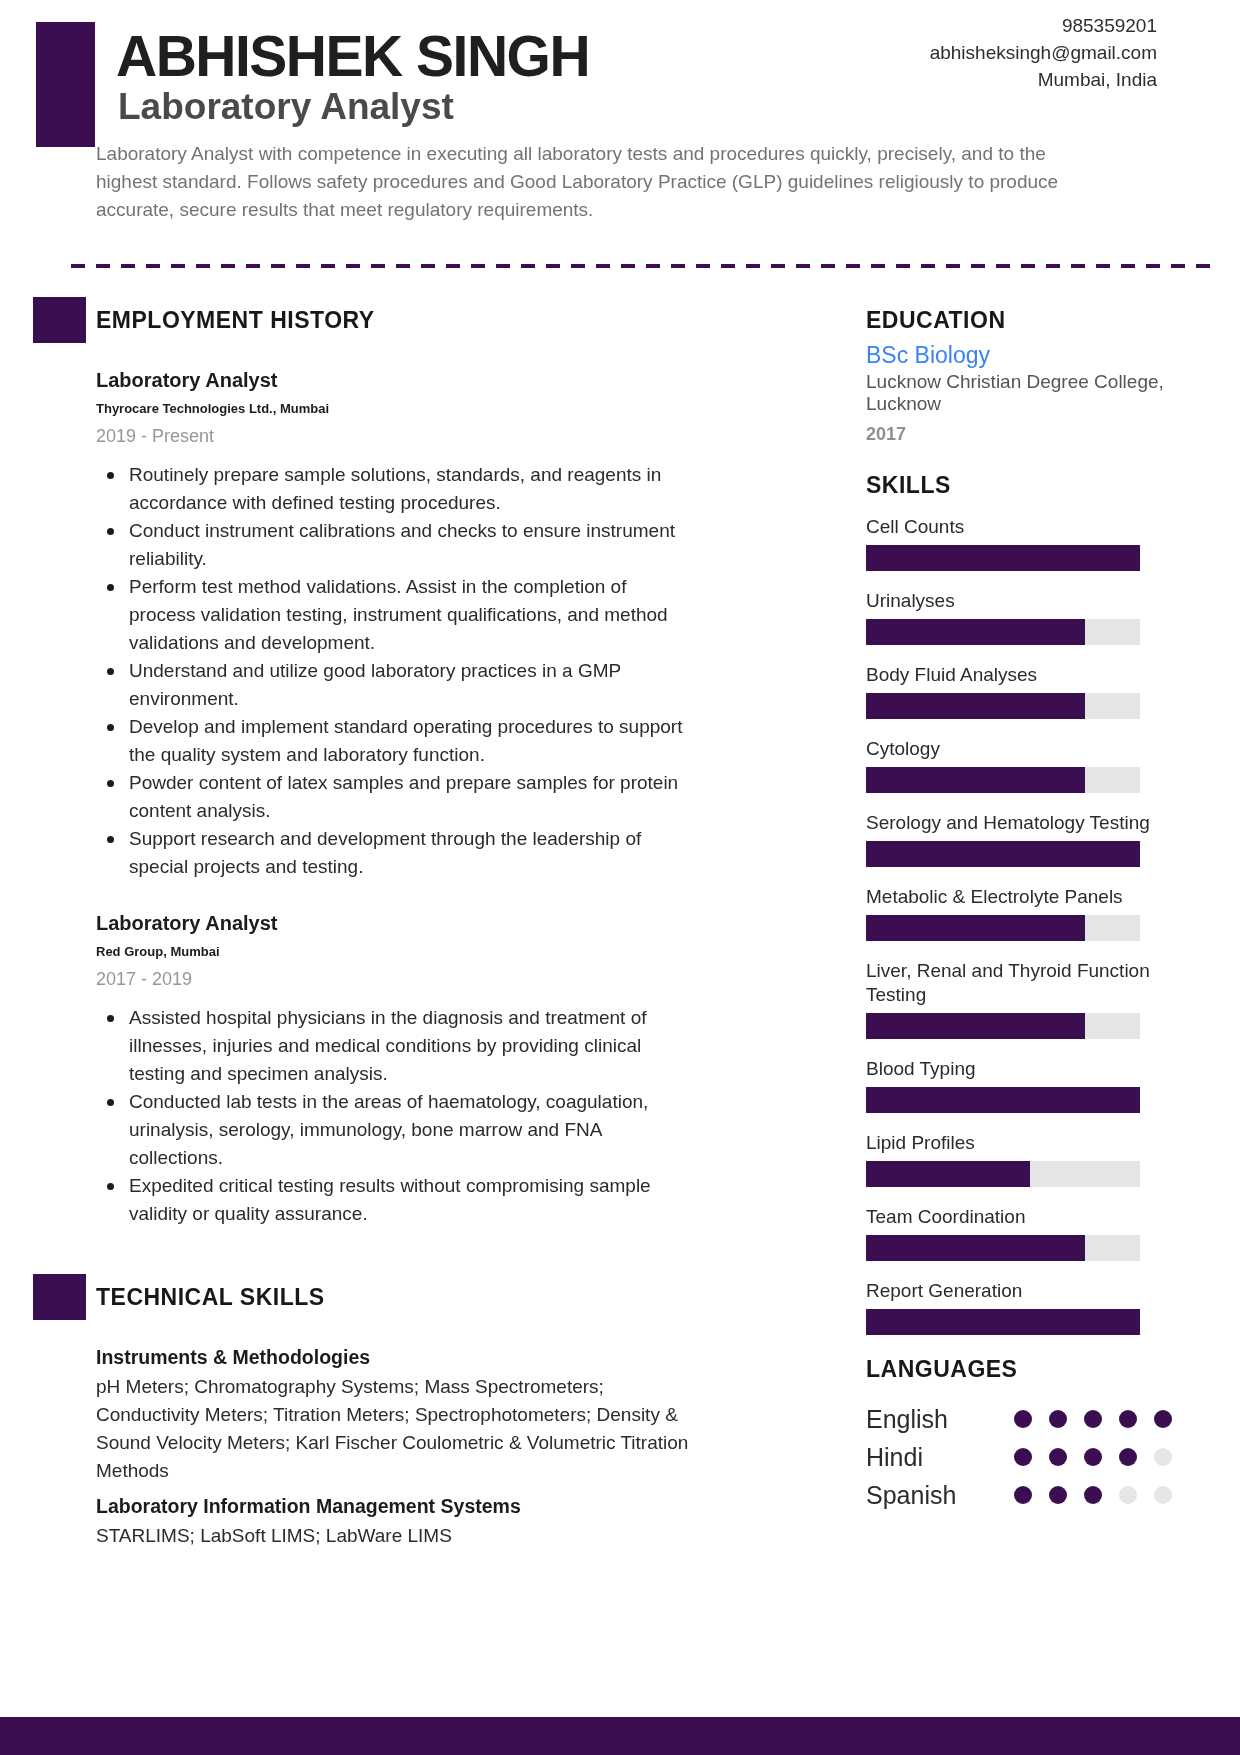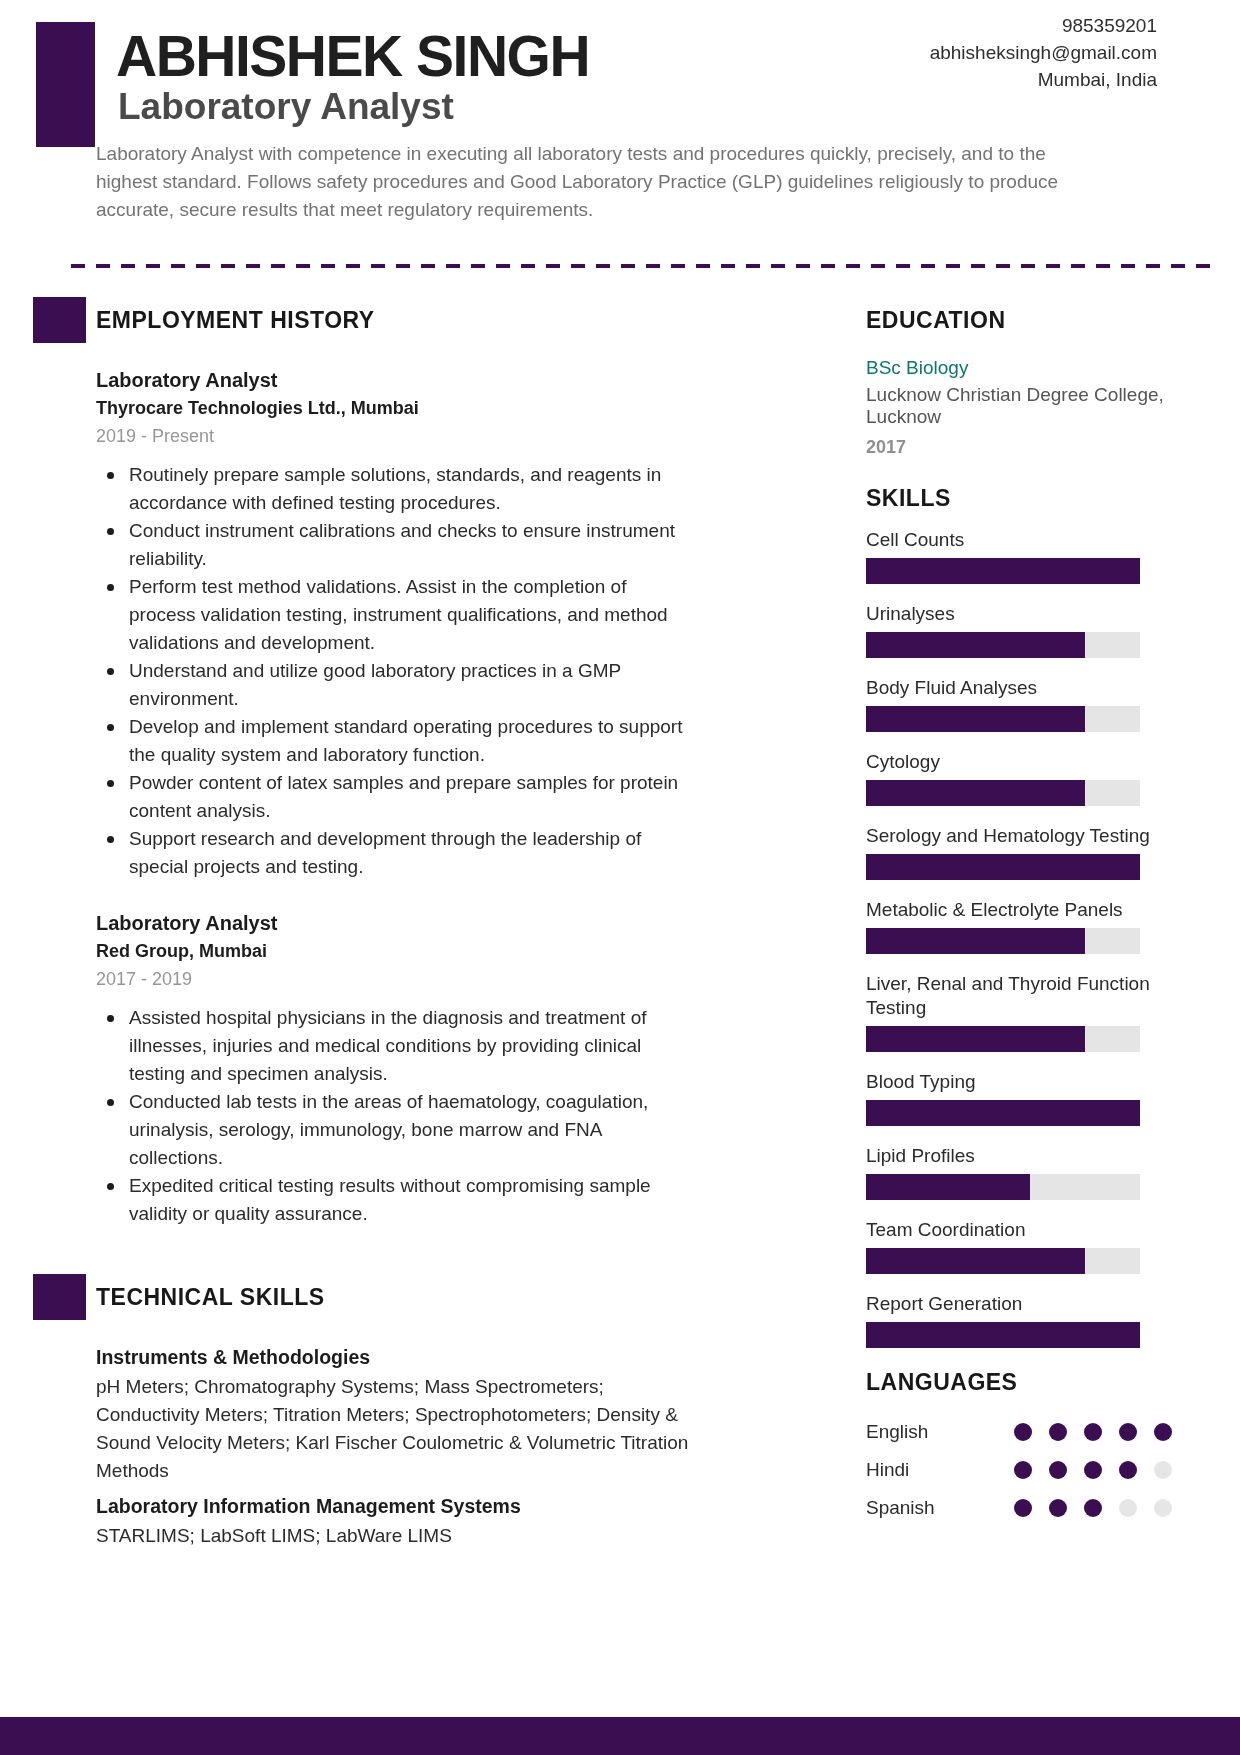--- a/index.html
+++ b/index.html
@@ -38,46 +38,46 @@
   .section-head{position:relative;height:46px;display:flex;align-items:center;margin-bottom:25px;}
   .section-head .sq{position:absolute;left:-63px;top:0;width:53px;height:46px;background:var(--accent);}
   .section-head h2, .side-head{font-size:23px;font-weight:800;letter-spacing:.5px;color:#181818;}
   .side-head{line-height:46px;height:46px;}
   .side-head2{font-size:23px;font-weight:800;letter-spacing:.5px;color:#181818;line-height:32px;}
 
   
   .job{margin-top:0;}
   .job + .job{margin-top:30px;}
   .job-title{font-size:20px;line-height:24px;font-weight:700;color:#1c1c1c;}
-  .job-company{font-size:18px;line-height:23px;font-weight:700;color:#1c1c1c;margin-top:5px;}
+  .job-company{font-size:13px;line-height:23px;font-weight:700;color:#1c1c1c;margin-top:5px;}
   .job-dates{font-size:18px;line-height:22px;color:var(--muted);margin-top:5px;}
   ul.bullets{list-style:none;margin-top:14px;}
   ul.bullets li{position:relative;padding-left:33px;font-size:19px;line-height:28px;color:var(--body);}
   ul.bullets li::before{content:"";position:absolute;left:11px;top:11px;width:7px;height:7px;border-radius:50%;background:#1c1c1c;}
 
   .tech-section{margin-top:46px;}
   .tech-section .section-head{margin-bottom:26px;}
   .tech-group + .tech-group{margin-top:10px;}
   .tech-group-title{font-size:19.5px;line-height:23px;font-weight:700;color:#1c1c1c;}
   .tech-group-body{font-size:19px;line-height:28px;color:var(--body);margin-top:4px;}
 
   
-  .edu-degree{font-size:19px;line-height:24px;color:#0f766e;margin-top:13px;}
+  .edu-degree{font-size:23px;line-height:24px;color:#3b82f6;margin-top:0;}
   .edu-school{font-size:19px;line-height:22px;color:#555;margin-top:4px;}
   .edu-year{font-size:18px;line-height:22px;font-weight:700;color:#8f8f8f;margin-top:8px;}
 
   .skills-head{margin-top:24px;margin-bottom:14px;}
   .skill-item{margin-bottom:18px;}
   .skill-label{font-size:19px;line-height:24px;color:var(--body);}
   .skill-track{margin-top:6px;width:274px;height:26px;background:var(--bar-track);}
   .skill-fill{height:100%;background:var(--accent);}
 
   .lang-head{margin-bottom:22px;}
   .lang-row{display:flex;align-items:center;margin-bottom:14px;height:24px;}
-  .lang-label{width:148px;font-size:19px;line-height:24px;color:var(--body);}
+  .lang-label{width:148px;font-size:25px;line-height:24px;color:var(--body);}
   .lang-dots{display:flex;gap:17px;}
   .dot{width:18px;height:18px;border-radius:50%;background:var(--dot-empty);}
   .dot.filled{background:var(--accent);}
 
   .footer-bar{position:absolute;left:0;bottom:0;width:100%;height:38px;background:var(--accent);}
 </style>
 </head>
 <body>
 
 <div class="page">

